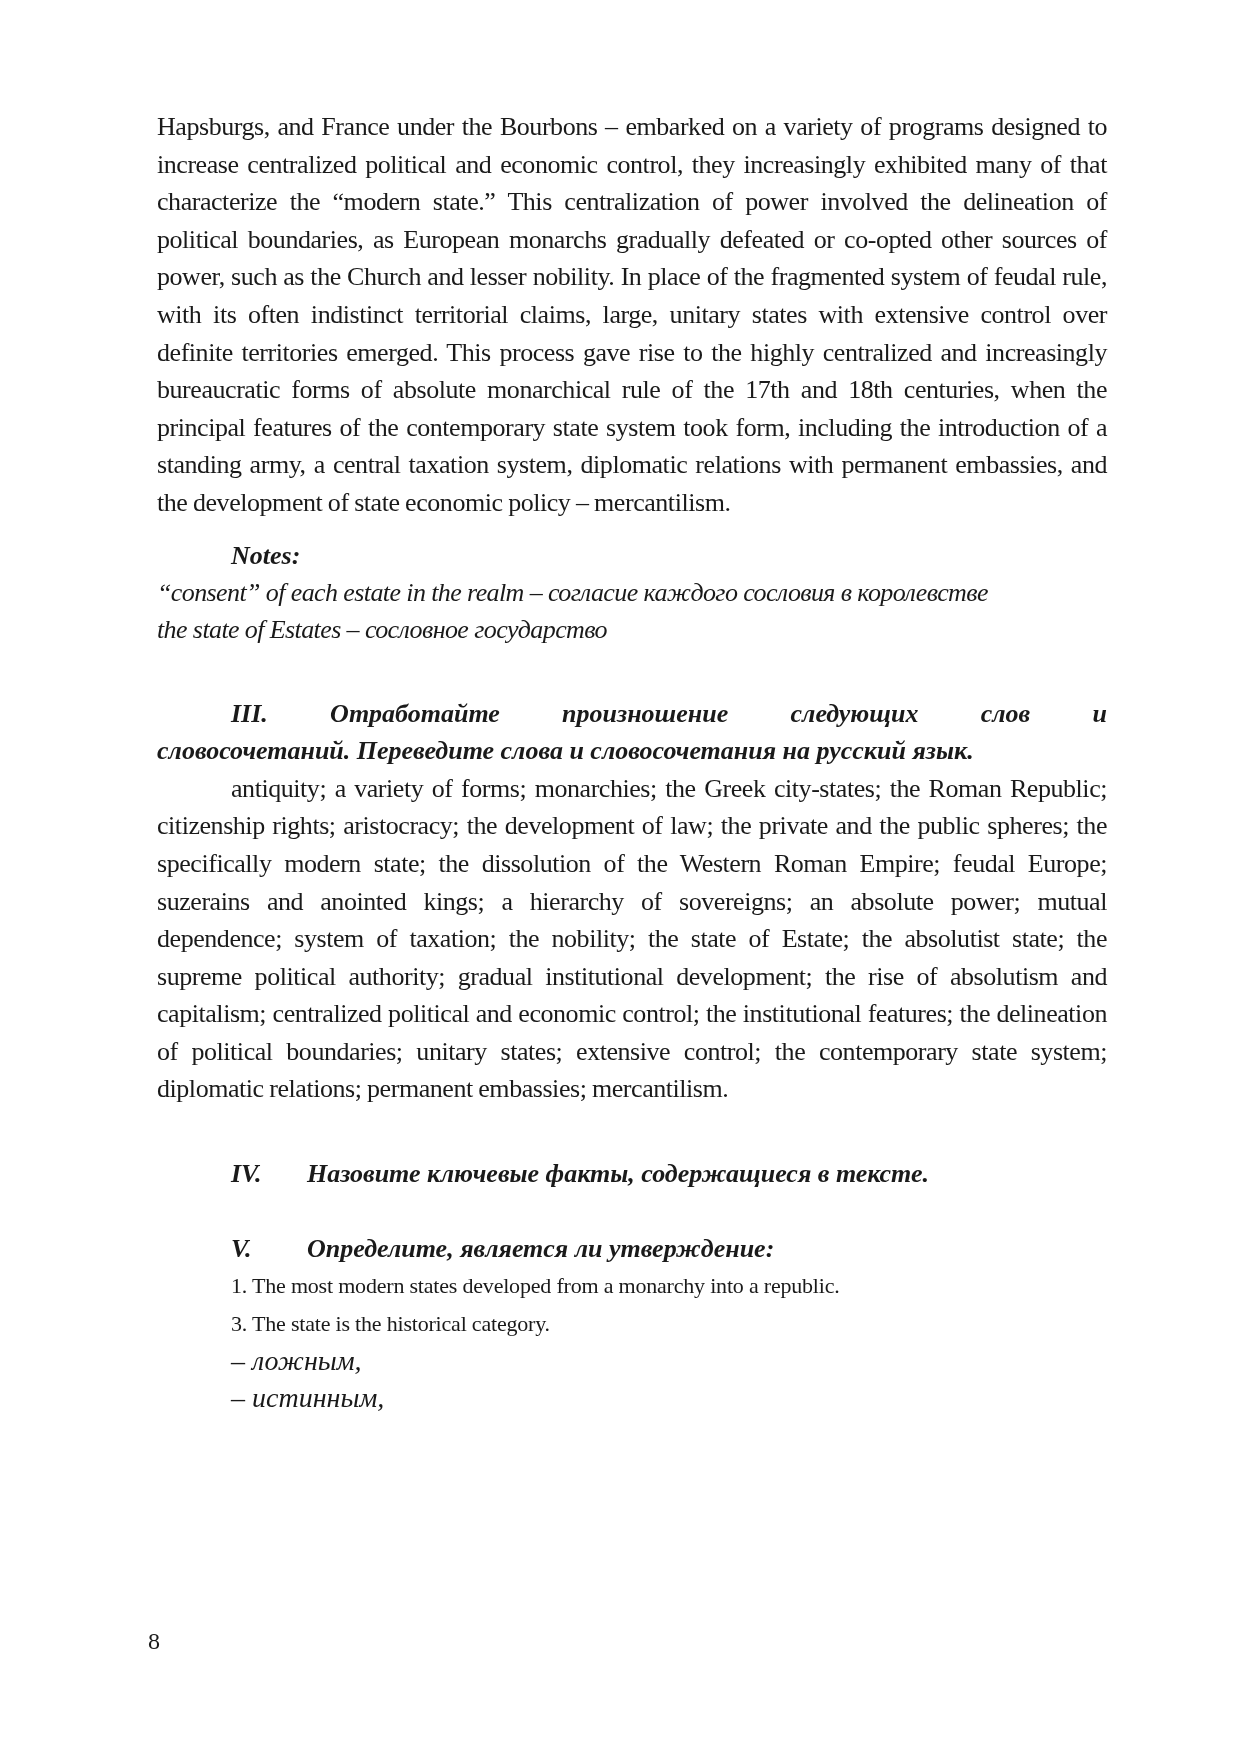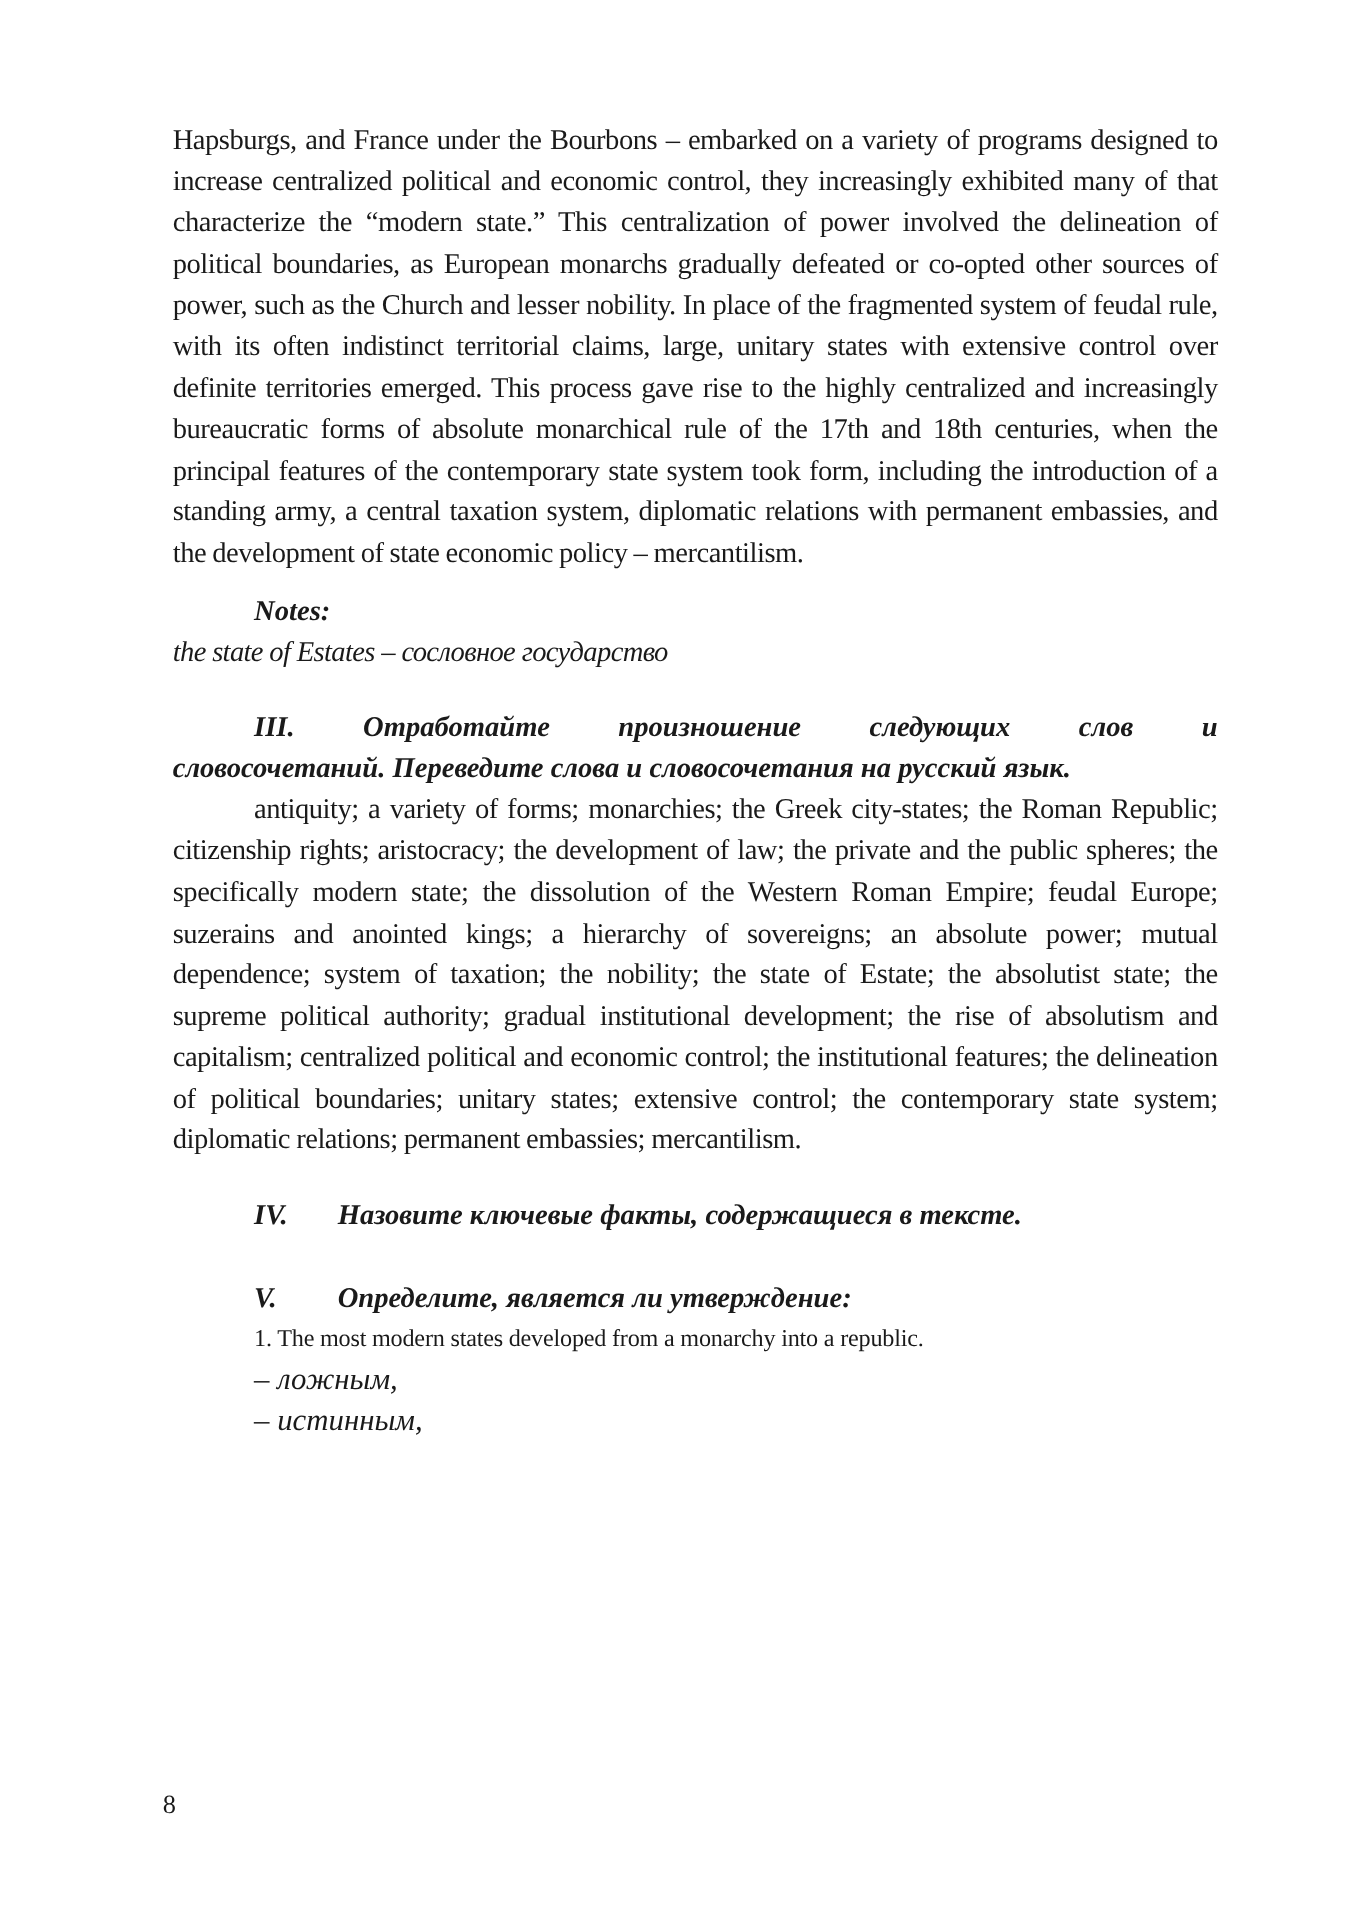--- a/index.html
+++ b/index.html
@@ -52,21 +52,21 @@
       font-weight: bold;
       font-size: 26px;
       line-height: 37.6px;
       margin: 0;
     }
     .task-heading .num {
       display: inline-block;
       width: 76px;
     }
     .task-block {
-      margin-top: 31px;
+      margin-top: 47px;
     }
     .task-inline {
       padding-left: 74px;
     }
     .statement {
       font-size: 22px;
       line-height: 37.6px;
       margin: 0;
       text-align: justify;
       text-indent: 74px;
@@ -89,20 +89,21 @@
   </style>
 </head>
 <body>
 
 <div class="page">
 
   <p class="para">Hapsburgs, and France under the Bourbons – embarked on a variety of programs designed to increase centralized political and economic control, they increasingly exhibited many of that characterize the “modern state.” This centralization of power involved the delineation of political boundaries, as European monarchs gradually defeated or co-opted other sources of power, such as the Church and lesser nobility. In place of the fragmented system of feudal rule, with its often indistinct territorial claims, large, unitary states with extensive control over definite territories emerged. This process gave rise to the highly centralized and increasingly bureaucratic forms of absolute monarchical rule of the 17th and 18th centuries, when the principal features of the contemporary state system took form, including the introduction of a standing army, a central taxation system, diplomatic relations with permanent embassies, and the development of state economic policy – mercantilism.</p>
 
   <div>
     <p class="notes-title">Notes:</p>
+    <p class="note-line">“consent” of each estate in the realm – согласие каждого сословия в королевстве</p>
     <p class="note-line">the state of Estates – сословное государство</p>
   </div>
 
   <div class="task-block">
     <div class="task-heading">
       <div style="display:flex; justify-content:space-between; padding-left:74px;">
         <span>III.</span>
         <span>Отработайте</span>
         <span>произношение</span>
         <span>следующих</span>
@@ -118,19 +119,20 @@
     <p class="task-heading task-inline">
       <span class="num">IV.</span><span>Назовите ключевые факты, содержащиеся в тексте.</span>
     </p>
   </div>
 
   <div class="task-block" style="margin-top:37px;">
     <p class="task-heading task-inline">
       <span class="num">V.</span><span>Определите, является ли утверждение:</span>
     </p>
     <p class="statement">1.  The most modern states developed from a monarchy into a republic.</p>
+    <p class="statement">3.  The state is the historical category.</p>
     <p class="option">– ложным,</p>
     <p class="option">– истинным,</p>
   </div>
 
 </div>
 
 <div class="page-number">8</div>
 
 </body></html>

